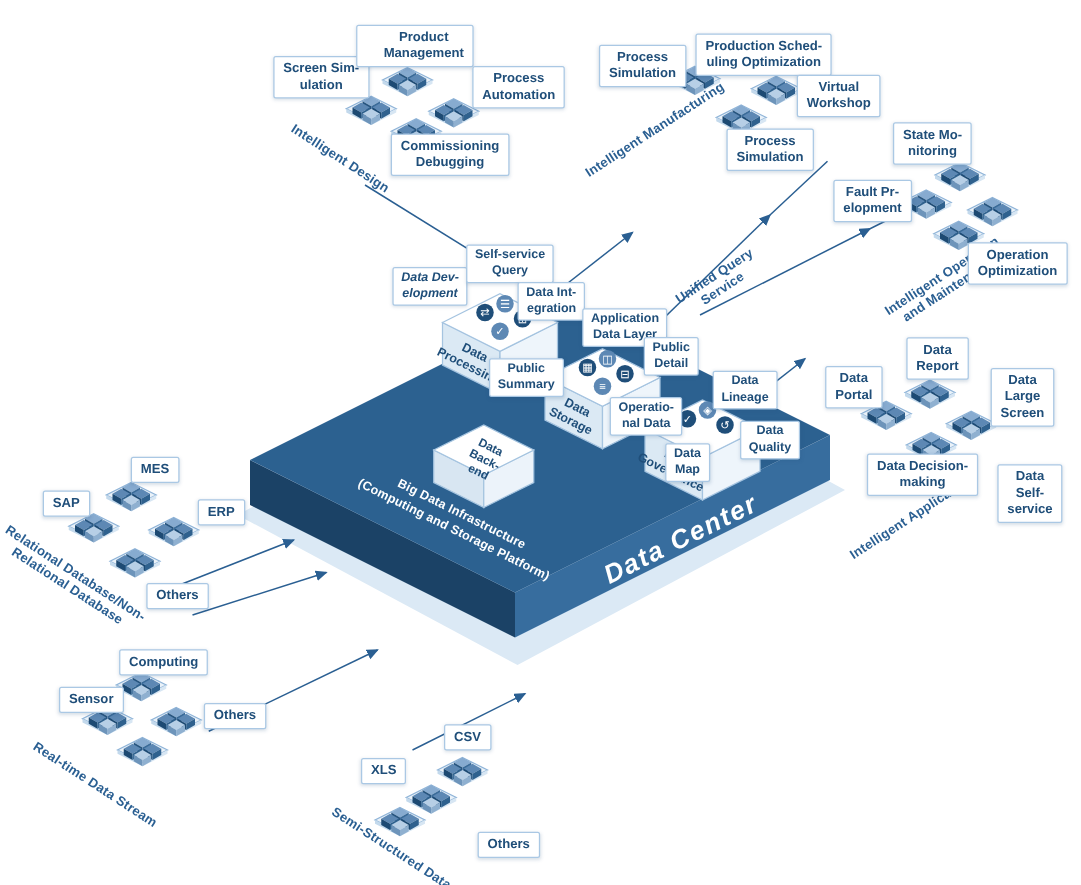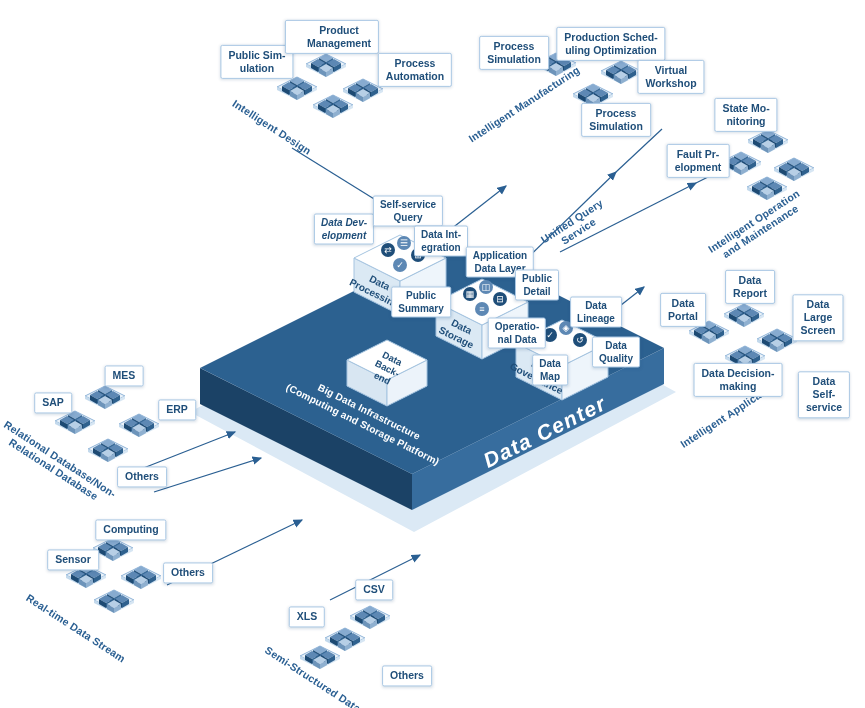--- a/index.html
+++ b/index.html
@@ -110,43 +110,45 @@
   <div class="chip chip-dark" style="left:500px;top:299px;">⊟</div>
   <div class="chip chip-mid" style="left:482px;top:309px;">≡</div>
   <div class="chip chip-dark" style="left:550px;top:335px;">✓</div>
   <div class="chip chip-mid" style="left:566px;top:328px;">◈</div>
   <div class="chip chip-dark" style="left:580px;top:340px;">↺</div>
 
   <div class="lbl sm" style="left:344px;top:229px;font-style:italic;">Data Dev-
 elopment</div>
   <div class="lbl sm" style="left:408px;top:211px;">Self-service
 Query</div>
-  <div class="lbl sm" style="left:441px;top:241px;">Data Int-
+  <div class="lbl sm" style="left:441px;top:241px;text-align:right;">Data Int-
 egration</div>
   <div class="lbl sm" style="left:500px;top:262px;">Application
 Data Layer</div>
   <div class="lbl sm" style="left:421px;top:302px;">Public
 Summary</div>
   <div class="lbl sm" style="left:537px;top:285px;">Public
 Detail</div>
   <div class="lbl sm" style="left:517px;top:333px;">Operatio-
 nal Data</div>
   <div class="lbl sm" style="left:596px;top:312px;">Data
 Lineage</div>
   <div class="lbl sm" style="left:550px;top:370px;">Data
 Map</div>
   <div class="lbl sm" style="left:616px;top:352px;">Data
 Quality</div>
 
-  <div class="lbl" style="left:257px;top:62px;">Public Sim-
+  <div class="lbl" style="left:257px;top:62px;">Screen Sim-
 ulation</div>
   <div class="lbl" style="left:332px;top:37px;padding-left:21px;">Product
 Management</div>
   <div class="lbl" style="left:415px;top:70px;">Process
 Automation</div>
+  <div class="lbl" style="left:360px;top:124px;">Commissioning
+Debugging</div>
   <div class="iso-icon" style="left:297px;top:87px;"><svg width="44" height="36" viewBox="0 0 44 36">
         <polygon points="22,8 42,18 22,28 2,18" fill="#eaf2f9" stroke="#8fb4d8"></polygon>
         <polygon points="2,18 22,28 22,31 2,21" fill="#c3d9ec"></polygon>
         <polygon points="22,28 42,18 42,21 22,31" fill="#d7e6f3"></polygon>
         <polygon points="22,8 29,12 22,16 15,12" fill="#87abd0"></polygon>
         <polygon points="15,12 22,16 22,21 15,17" fill="#27557f"></polygon>
         <polygon points="22,16 29,12 29,17 22,21" fill="#3a6b99"></polygon>
         <polygon points="14,13 21,17 14,21 7,17" fill="#5d88b4"></polygon>
         <polygon points="7,17 14,21 14,26 7,22" fill="#1d4a73"></polygon>
         <polygon points="14,21 21,17 21,22 14,26" fill="#2f618e"></polygon>
@@ -288,20 +290,22 @@
       </svg></div>
   <div class="cap" style="left:524px;top:104px;transform:translate(-50%,-50%) rotate(-33deg);">Intelligent Manufacturing</div>
 
   <div class="cap" style="left:575px;top:226px;transform:translate(-50%,-50%) rotate(-33deg);">Unified Query
 Service</div>
 
   <div class="lbl" style="left:746px;top:115px;">State Mo-
 nitoring</div>
   <div class="lbl" style="left:698px;top:161px;">Fault Pr-
 elopment</div>
+  <div class="lbl" style="left:814px;top:211px;">Operation
+Optimization</div>
   <div class="iso-icon" style="left:741px;top:162px;"><svg width="44" height="36" viewBox="0 0 44 36">
         <polygon points="22,8 42,18 22,28 2,18" fill="#eaf2f9" stroke="#8fb4d8"></polygon>
         <polygon points="2,18 22,28 22,31 2,21" fill="#c3d9ec"></polygon>
         <polygon points="22,28 42,18 42,21 22,31" fill="#d7e6f3"></polygon>
         <polygon points="22,8 29,12 22,16 15,12" fill="#87abd0"></polygon>
         <polygon points="15,12 22,16 22,21 15,17" fill="#27557f"></polygon>
         <polygon points="22,16 29,12 29,17 22,21" fill="#3a6b99"></polygon>
         <polygon points="14,13 21,17 14,21 7,17" fill="#5d88b4"></polygon>
         <polygon points="7,17 14,21 14,26 7,22" fill="#1d4a73"></polygon>
         <polygon points="14,21 21,17 21,22 14,26" fill="#2f618e"></polygon>

